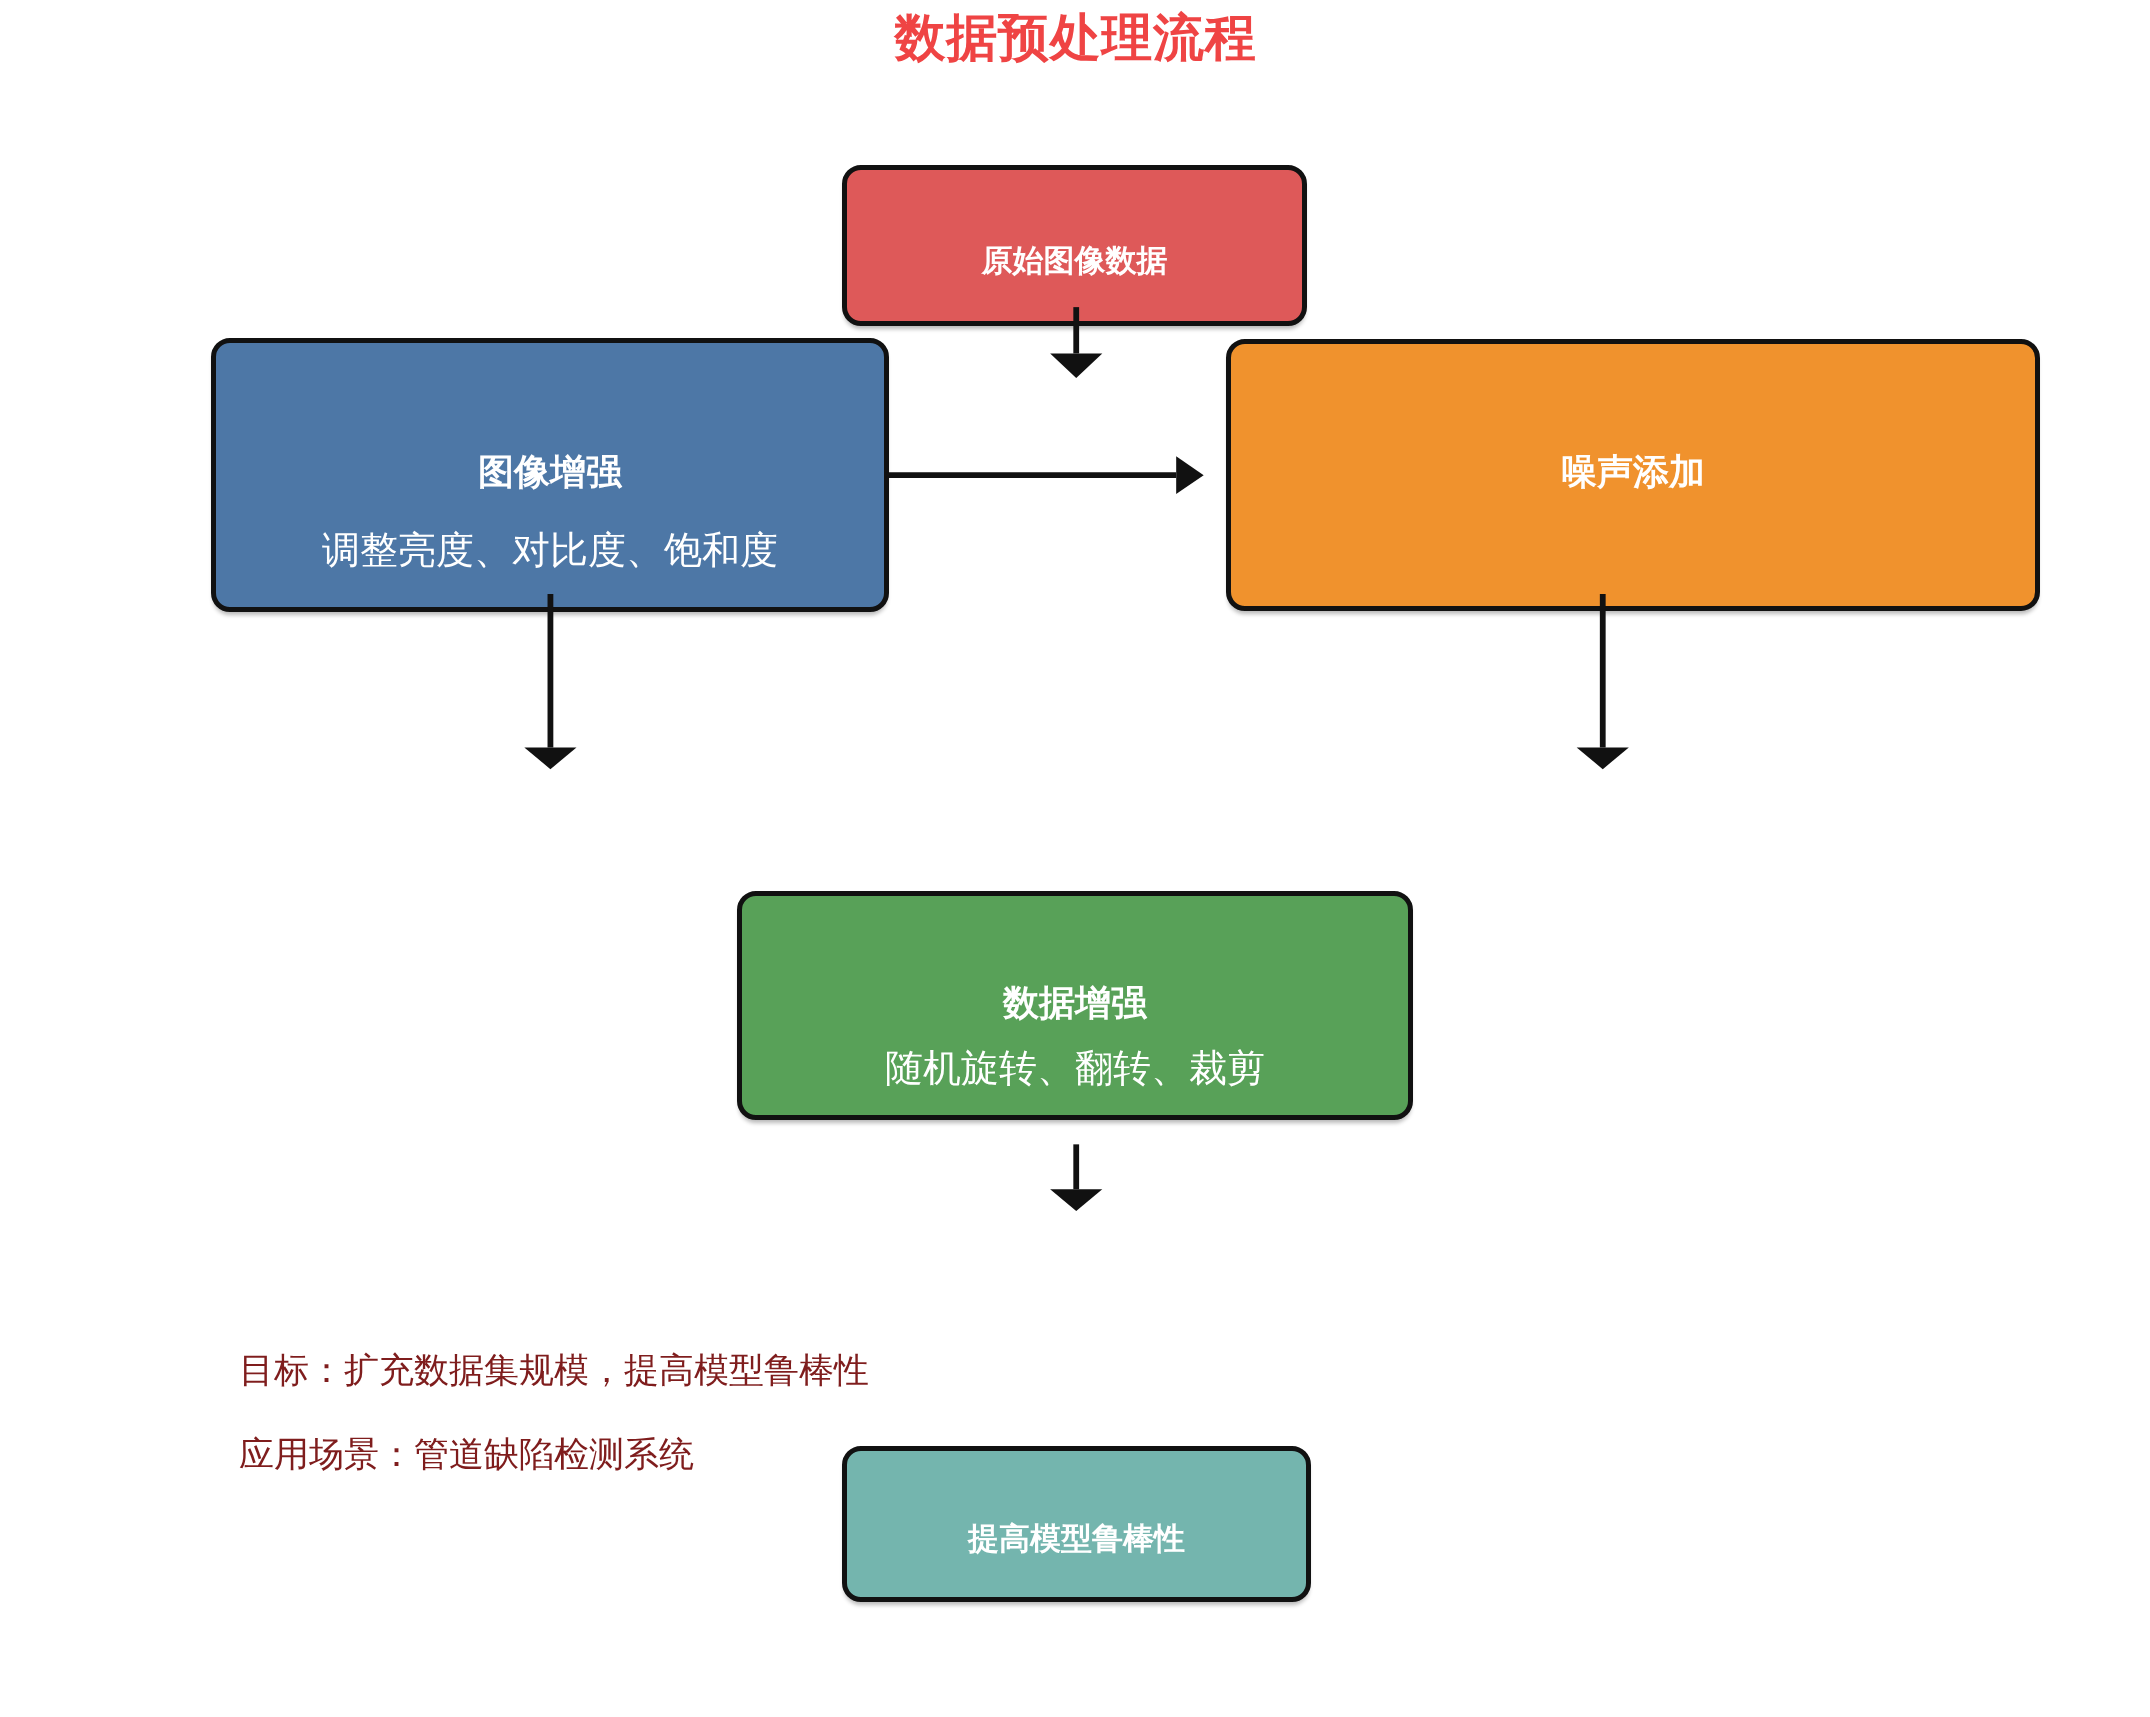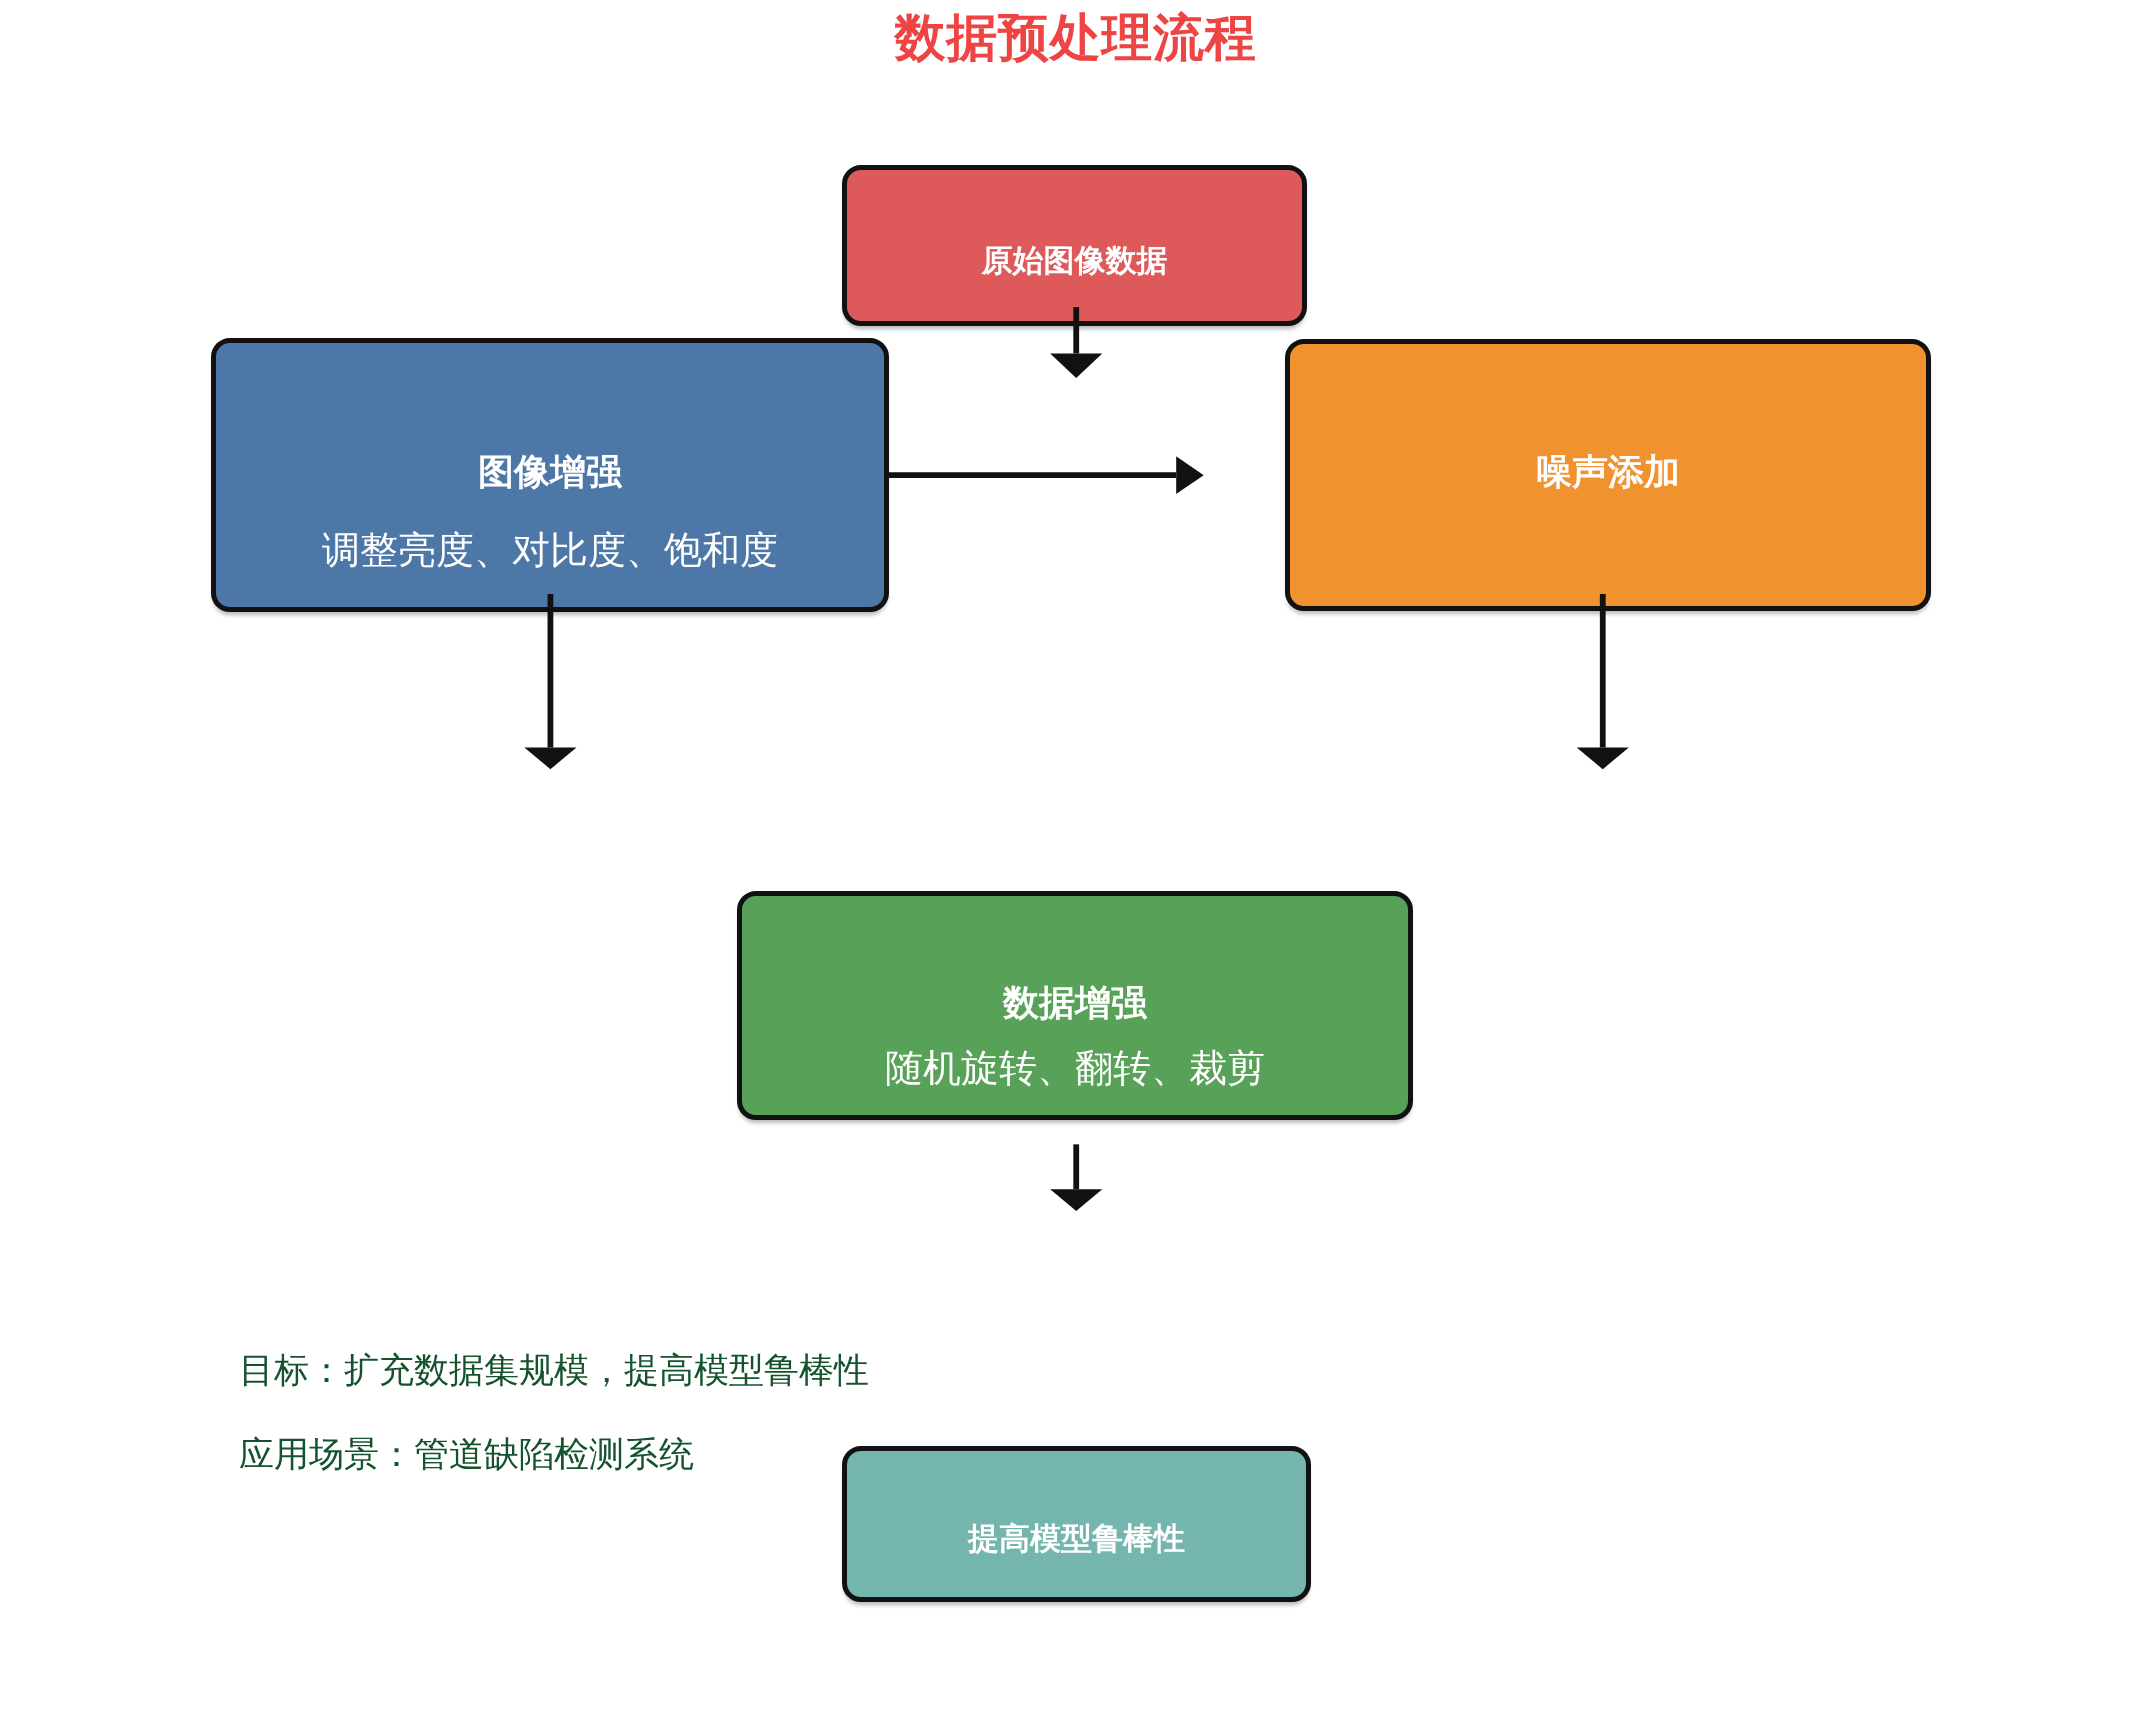--- a/index.html
+++ b/index.html
@@ -34,32 +34,32 @@
     font-size:36px;font-weight:700;
   }
   .node-sub{
     position:absolute;left:0;top:78.5%;width:100%;
     transform:translateY(-50%);
     text-align:center;color:#ffffff;
     font-size:38px;font-weight:400;
   }
   .node-raw     {left:842px;top:165px; width:465px;height:161px;}
   .node-enhance {left:211px; top:338px; width:678px;height:274px;}
-  .node-noise   {left:1285px;top:339px; width:646px;height:272px;text-decoration:underline;}
+  .node-noise   {left:1226px;top:339px; width:814px;height:272px;text-decoration:underline;}
   .node-augment {left:737px;top:891px;width:676px;height:229px;}
   .node-dataset {left:842px;top:1446px;width:469px;height:156px;}
   .edges{
     position:absolute;left:0;top:0;width:2151px;height:1718px;
     pointer-events:none;
   }
   .edges line{stroke:#111;stroke-width:8;}
   .edges polygon{fill:#111;stroke:none;}
   .note{
     position:absolute;left:239px;
-    font-size:35px;font-weight:400;color:#14532d;
+    font-size:35px;font-weight:400;color:#7f1d1d;
     white-space:nowrap;
   }
   .note-goal{top:1347px;}
   .note-scenario{top:1431px;}
 </style>
 </head>
 <body>
 
 <div class="canvas">
 

